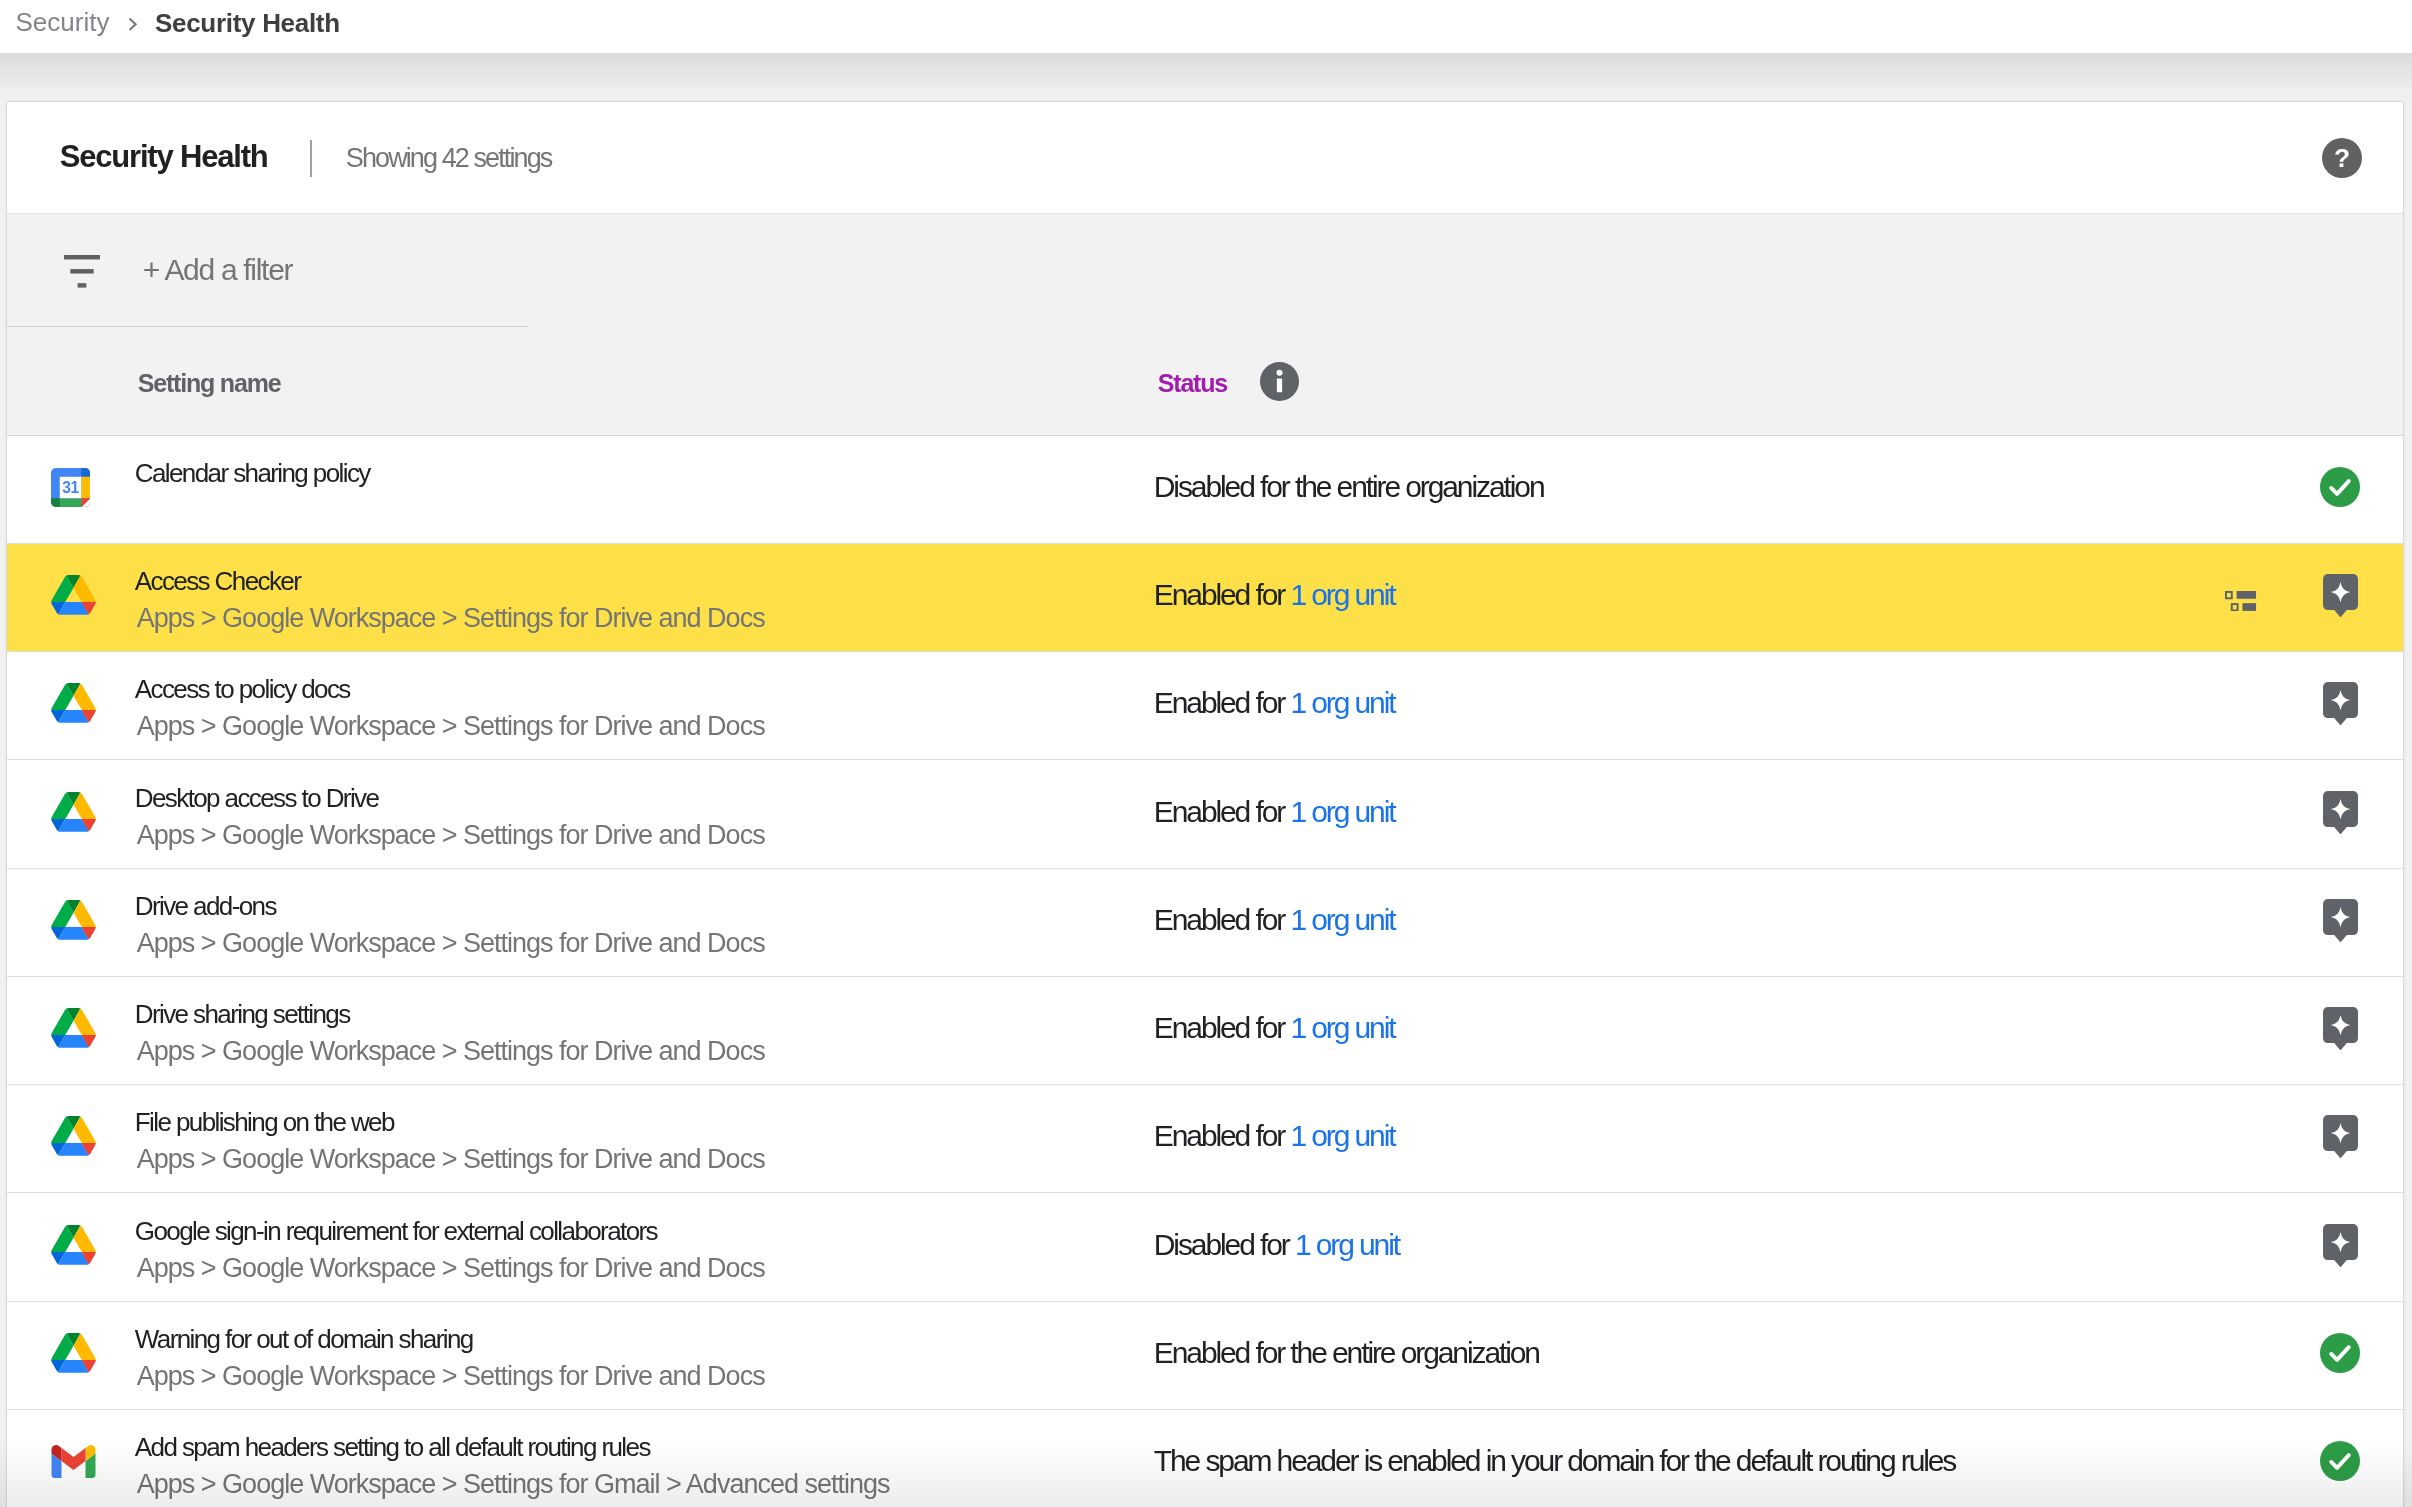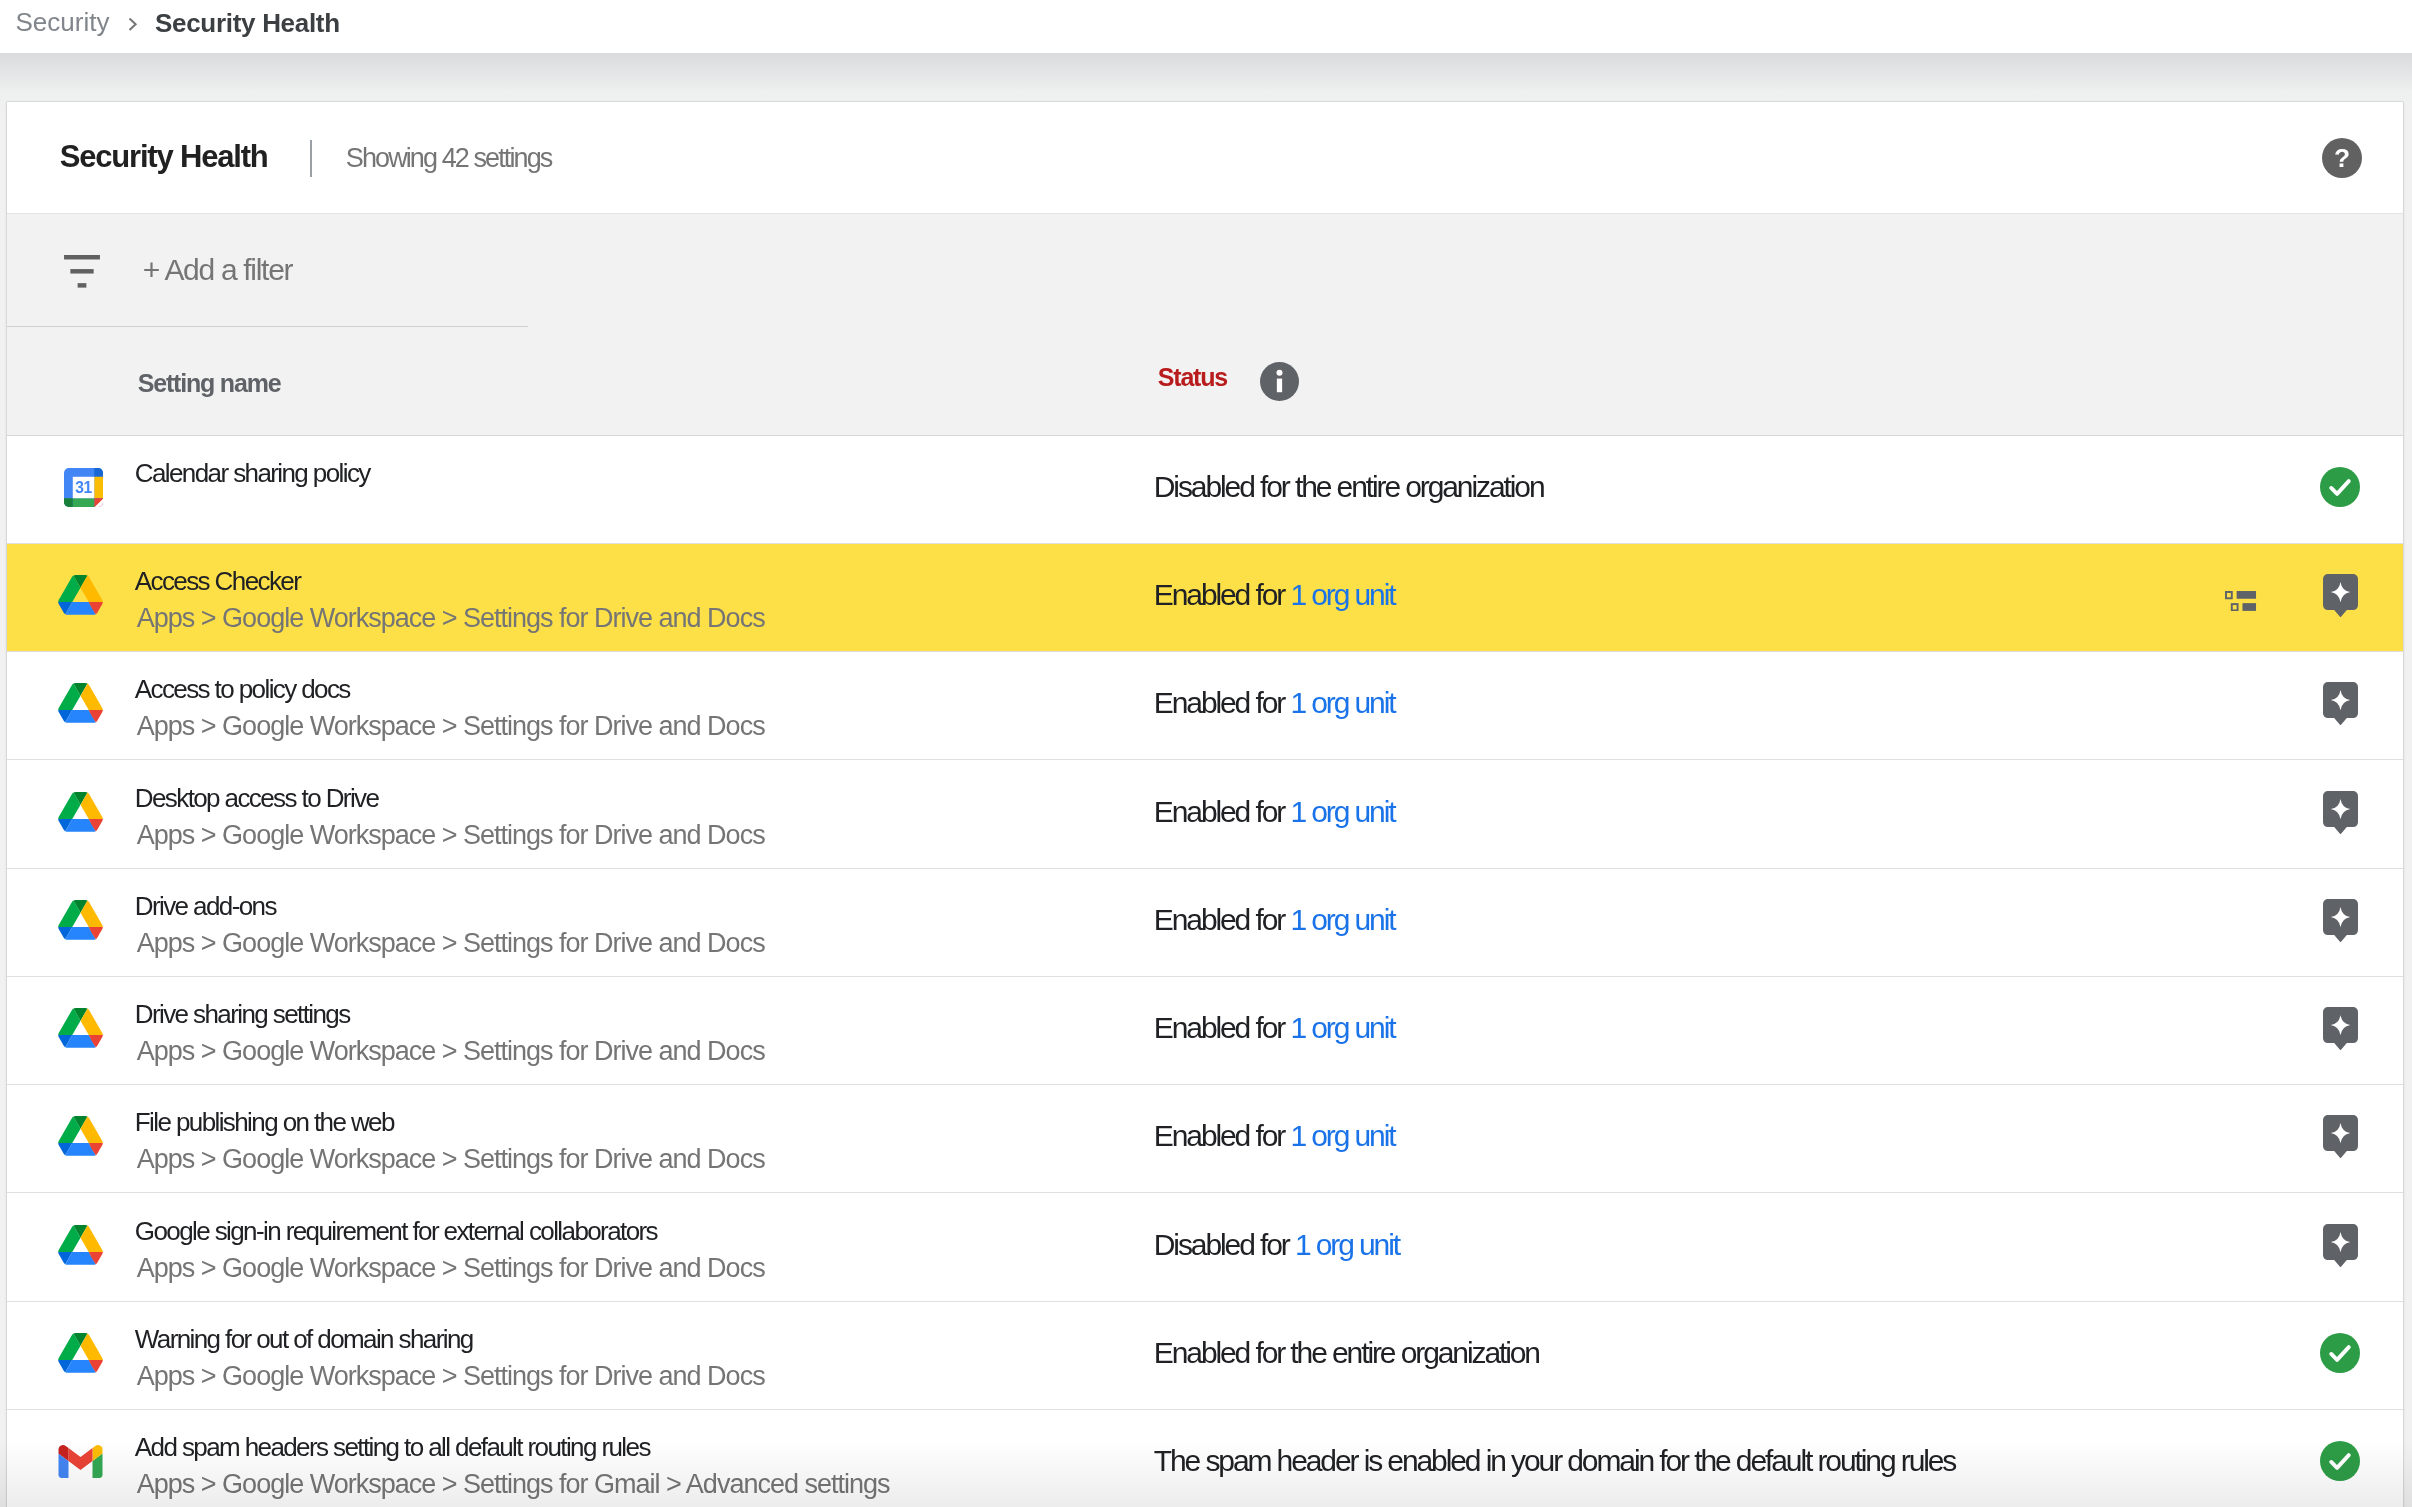--- a/index.html
+++ b/index.html
@@ -10,25 +10,25 @@
 #card{position:absolute;left:5.8px;top:101px;width:2398px;height:1417px;background:#fff;border:1px solid #d8d8d8;border-radius:1.9px;box-shadow:0 1px 1.9px rgba(0,0,0,.10)}
 #chead{position:absolute;left:0;top:0;width:100%;height:112px;border-bottom:1px solid #e4e4e4}
 #ctitle{position:absolute;left:53px;top:37px;font-size:31px;font-weight:bold;letter-spacing:-1.2px;color:#212121}
 #cbar{position:absolute;left:303px;top:38px;width:1.9px;height:37px;background:#9aa0a6}
 #cshow{position:absolute;left:339px;top:41px;font-size:27px;letter-spacing:-1.9px;color:#757575}
 #filter{position:absolute;left:0;top:112px;width:100%;height:114px;background:#f2f2f2}
 #filterline{position:absolute;left:0;top:224px;width:521px;height:1px;background:#cfcfcf}
 #addfilter{position:absolute;left:136px;top:39px;font-size:30px;letter-spacing:-1.3px;color:#757575}
 #thead{position:absolute;left:0;top:225px;width:100%;height:109px;background:#f2f2f2;border-bottom:1.9px solid #d8d8d8}
 #h1{position:absolute;left:131px;top:42px;font-size:25px;font-weight:bold;letter-spacing:-1.2px;color:#5f6368}
-#h2{position:absolute;left:1151px;top:36px;font-size:25px;font-weight:bold;letter-spacing:-1.2px;color:#b91c1c}
+#h2{position:absolute;left:1151px;top:42px;font-size:25px;font-weight:bold;letter-spacing:-1.2px;color:#a21caf}
 #rows{position:absolute;left:0;top:334px;width:100%}
 .row{position:absolute;left:0;width:2396px;height:108px;border-bottom:1px solid #e0e0e0;background:#fff}
 .row.sel{background:#fde047}
-.ric{position:absolute;left:51px;top:-2.9px;width:45px;height:108px;display:flex;align-items:center;justify-content:flex-end}
+.ric{position:absolute;left:44px;top:-2.9px;width:45px;height:108px;display:flex;align-items:center;justify-content:flex-start}
 .tt{position:absolute;left:128px;top:22px;font-size:26px;letter-spacing:-1.6px;color:#202124;white-space:pre}
 .st{position:absolute;left:130px;top:59px;font-size:27px;letter-spacing:-1px;color:#757575;white-space:pre}
 .status{position:absolute;left:1147px;top:34px;font-size:30px;letter-spacing:-2.1px;color:#202124;white-space:pre}
 .status a{color:#1a73e8;text-decoration:none}
 .rsym{position:absolute;left:2313px;top:-2.9px;width:41px;height:108px;display:flex;align-items:center;justify-content:center}
 .orgic{position:absolute;left:2218px;top:47px}
 #botfade{position:absolute;left:0;top:1440px;width:2412px;height:68px;background:linear-gradient(rgba(0,0,0,0),rgba(0,0,0,0.075));pointer-events:none}
 </style></head>
 <body>
 <div id="crumb">

